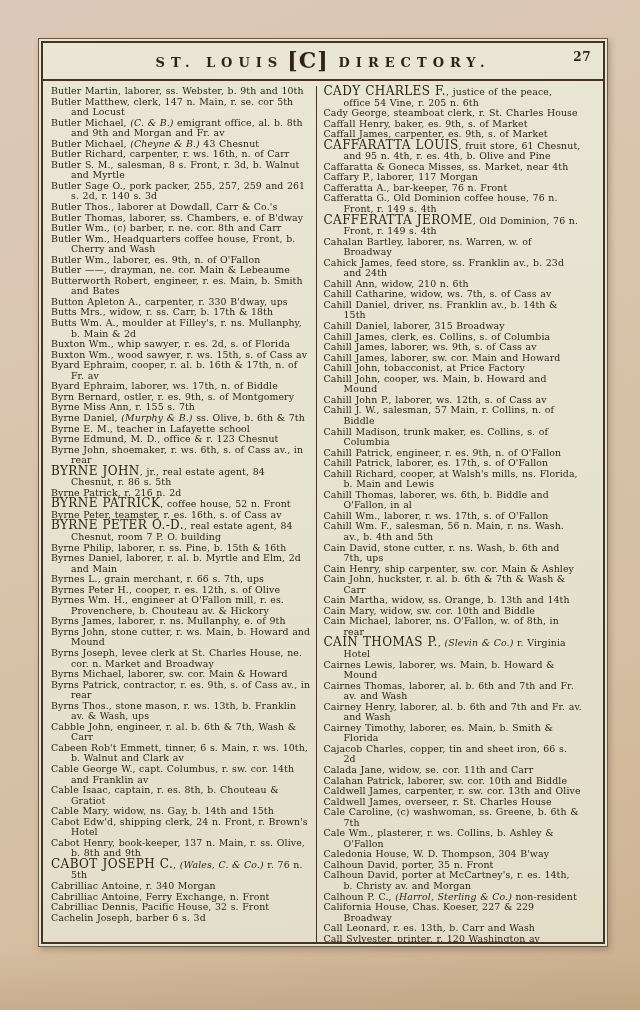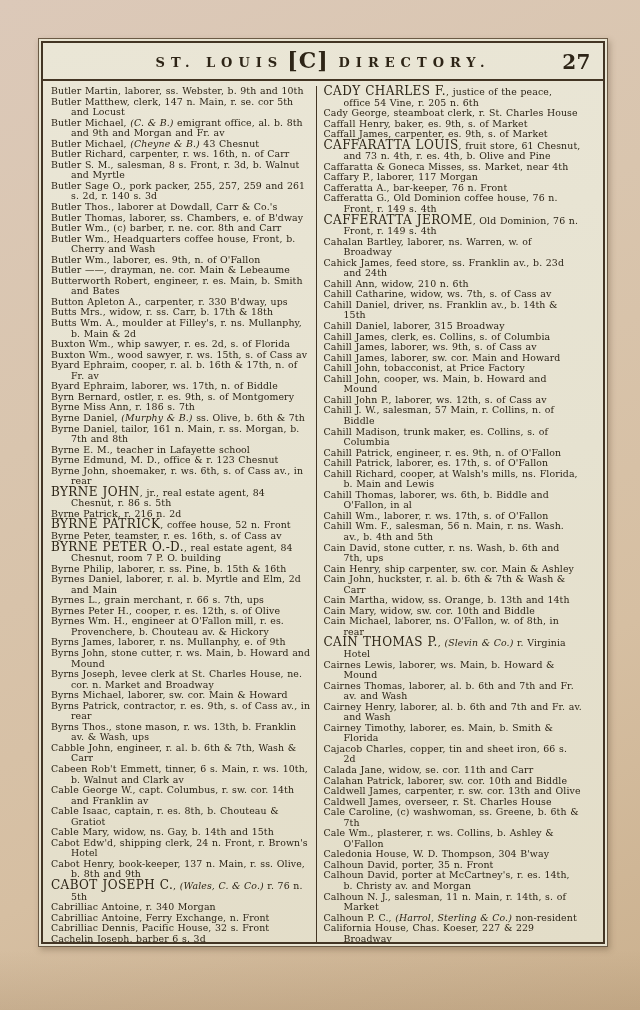--- a/index.html
+++ b/index.html
@@ -44,21 +44,21 @@
     font-size: 22px;
     font-weight: bold;
     letter-spacing: 1px;
     margin: 0 10px 0 4px;
     padding-bottom: 2px;
   }
   .header .page-num {
     position: absolute;
     right: 12px;
     top: 7px;
-    font-size: 20px;
+    font-size: 12px;
     font-weight: bold;
     letter-spacing: 0.5px;
   }
   .columns {
     flex: 1;
     display: flex;
     padding: 5px 21px 0 8px;
     overflow: hidden;
   }
   .col {
@@ -117,23 +117,22 @@
             <div class="entry"><span class="seg-n">Butler ——, drayman, ne. cor. Main &amp; Lebeaume</span></div>
             <div class="entry"><span class="seg-n">Butterworth Robert, engineer, r. es. Main, b. Smith and Bates</span></div>
             <div class="entry"><span class="seg-n">Button Apleton A., carpenter, r. 330 B'dway, ups</span></div>
             <div class="entry"><span class="seg-n">Butts Mrs., widow, r. ss. Carr, b. 17th &amp; 18th</span></div>
             <div class="entry"><span class="seg-n">Butts Wm. A., moulder at Filley's, r. ns. Mullanphy, b. Main &amp; 2d</span></div>
             <div class="entry"><span class="seg-n">Buxton Wm., whip sawyer, r. es. 2d, s. of Florida</span></div>
             <div class="entry"><span class="seg-n">Buxton Wm., wood sawyer, r. ws. 15th, s. of Cass av</span></div>
             <div class="entry"><span class="seg-n">Byard Ephraim, cooper, r. al. b. 16th &amp; 17th, n. of Fr. av</span></div>
             <div class="entry"><span class="seg-n">Byard Ephraim, laborer, ws. 17th, n. of Biddle</span></div>
             <div class="entry"><span class="seg-n">Byrn Bernard, ostler, r. es. 9th, s. of Montgomery</span></div>
-            <div class="entry"><span class="seg-n">Byrne Miss Ann, r. 186 s. 7th</span></div>
+            <div class="entry"><span class="seg-n">Byrne Miss Ann, r. 155 s. 7th</span></div>
             <div class="entry"><span class="seg-n">Byrne Daniel, </span><span class="seg-i">(Murphy &amp; B.)</span><span class="seg-n"> ss. Olive, b. 6th &amp; 7th</span></div>
-            <div class="entry"><span class="seg-n">Byrne Daniel, tailor, 161 n. Main, r. ss. Morgan, b. 7th and 8th</span></div>
             <div class="entry"><span class="seg-n">Byrne E. M., teacher in Lafayette school</span></div>
             <div class="entry"><span class="seg-n">Byrne Edmund, M. D., office &amp; r. 123 Chesnut</span></div>
             <div class="entry"><span class="seg-n">Byrne John, shoemaker, r. ws. 6th, s. of Cass av., in rear</span></div>
             <div class="entry"><span class="seg-c">BYRNE JOHN</span><span class="seg-n">, jr., real estate agent, 84 Chesnut, r. 86 s. 5th</span></div>
             <div class="entry"><span class="seg-n">Byrne Patrick, r. 216 n. 2d</span></div>
             <div class="entry"><span class="seg-c">BYRNE PATRICK</span><span class="seg-n">, coffee house, 52 n. Front</span></div>
             <div class="entry"><span class="seg-n">Byrne Peter, teamster, r. es. 16th, s. of Cass av</span></div>
             <div class="entry"><span class="seg-c">BYRNE PETER O.-D.</span><span class="seg-n">, real estate agent, 84 Chesnut, room 7 P. O. building</span></div>
             <div class="entry"><span class="seg-n">Byrne Philip, laborer, r. ss. Pine, b. 15th &amp; 16th</span></div>
             <div class="entry"><span class="seg-n">Byrnes Daniel, laborer, r. al. b. Myrtle and Elm, 2d and Main</span></div>
@@ -161,21 +160,21 @@
             <div class="entry"><span class="seg-n">Cabrilliac Dennis, Pacific House, 32 s. Front</span></div>
             <div class="entry"><span class="seg-n">Cachelin Joseph, barber 6 s. 3d</span></div>
           </div>
         </div>
       <div class="col col-right" id="col-right">
           <div class="group">
             <div class="entry"><span class="seg-c">CADY CHARLES F.</span><span class="seg-n">, justice of the peace, office 54 Vine, r. 205 n. 6th</span></div>
             <div class="entry"><span class="seg-n">Cady George, steamboat clerk, r. St. Charles House</span></div>
             <div class="entry"><span class="seg-n">Caffall Henry, baker, es. 9th, s. of Market</span></div>
             <div class="entry"><span class="seg-n">Caffall James, carpenter, es. 9th, s. of Market</span></div>
-            <div class="entry"><span class="seg-c">CAFFARATTA LOUIS</span><span class="seg-n">, fruit store, 61 Chesnut, and 73 n. 4th, r. es. 4th, b. Olive and Pine</span></div>
+            <div class="entry"><span class="seg-c">CAFFARATTA LOUIS</span><span class="seg-n">, fruit store, 61 Chesnut, and 95 n. 4th, r. es. 4th, b. Olive and Pine</span></div>
             <div class="entry"><span class="seg-n">Caffaratta &amp; Goneca Misses, ss. Market, near 4th</span></div>
             <div class="entry"><span class="seg-n">Caffary P., laborer, 117 Morgan</span></div>
             <div class="entry"><span class="seg-n">Cafferatta A., bar-keeper, 76 n. Front</span></div>
             <div class="entry"><span class="seg-n">Cafferatta G., Old Dominion coffee house, 76 n. Front, r. 149 s. 4th</span></div>
             <div class="entry"><span class="seg-c">CAFFERATTA JEROME</span><span class="seg-n">, Old Dominion, 76 n. Front, r. 149 s. 4th</span></div>
             <div class="entry"><span class="seg-n">Cahalan Bartley, laborer, ns. Warren, w. of Broadway</span></div>
             <div class="entry"><span class="seg-n">Cahick James, feed store, ss. Franklin av., b. 23d and 24th</span></div>
             <div class="entry"><span class="seg-n">Cahill Ann, widow, 210 n. 6th</span></div>
             <div class="entry"><span class="seg-n">Cahill Catharine, widow, ws. 7th, s. of Cass av</span></div>
             <div class="entry"><span class="seg-n">Cahill Daniel, driver, ns. Franklin av., b. 14th &amp; 15th</span></div>
@@ -208,21 +207,20 @@
             <div class="entry"><span class="seg-n">Cajacob Charles, copper, tin and sheet iron, 66 s. 2d</span></div>
             <div class="entry"><span class="seg-n">Calada Jane, widow, se. cor. 11th and Carr</span></div>
             <div class="entry"><span class="seg-n">Calahan Patrick, laborer, sw. cor. 10th and Biddle</span></div>
             <div class="entry"><span class="seg-n">Caldwell James, carpenter, r. sw. cor. 13th and Olive</span></div>
             <div class="entry"><span class="seg-n">Caldwell James, overseer, r. St. Charles House</span></div>
             <div class="entry"><span class="seg-n">Cale Caroline, (c) washwoman, ss. Greene, b. 6th &amp; 7th</span></div>
             <div class="entry"><span class="seg-n">Cale Wm., plasterer, r. ws. Collins, b. Ashley &amp; O'Fallon</span></div>
             <div class="entry"><span class="seg-n">Caledonia House, W. D. Thompson, 304 B'way</span></div>
             <div class="entry"><span class="seg-n">Calhoun David, porter, 35 n. Front</span></div>
             <div class="entry"><span class="seg-n">Calhoun David, porter at McCartney's, r. es. 14th, b. Christy av. and Morgan</span></div>
-            <div class="entry"><span class="seg-n">Calhoun N. J., salesman, 11 n. Main, r. 14th, s. of Market</span></div>
             <div class="entry"><span class="seg-n">Calhoun P. C., </span><span class="seg-i">(Harrol, Sterling &amp; Co.)</span><span class="seg-n"> non-resident</span></div>
             <div class="entry"><span class="seg-n">California House, Chas. Koeser, 227 &amp; 229 Broadway</span></div>
             <div class="entry"><span class="seg-n">Call Leonard, r. es. 13th, b. Carr and Wash</span></div>
             <div class="entry"><span class="seg-n">Call Sylvester, printer, r. 120 Washington av</span></div>
             <div class="entry"><span class="seg-n">Callaghan Ignatius, cooper, r. ws. 13th, b. Clark av. and Market</span></div>
             <div class="entry"><span class="seg-n">Callaghan Mary, widow, ss. Chambers, w. of Broadway</span></div>
           </div>
         </div>
     </div>
 

